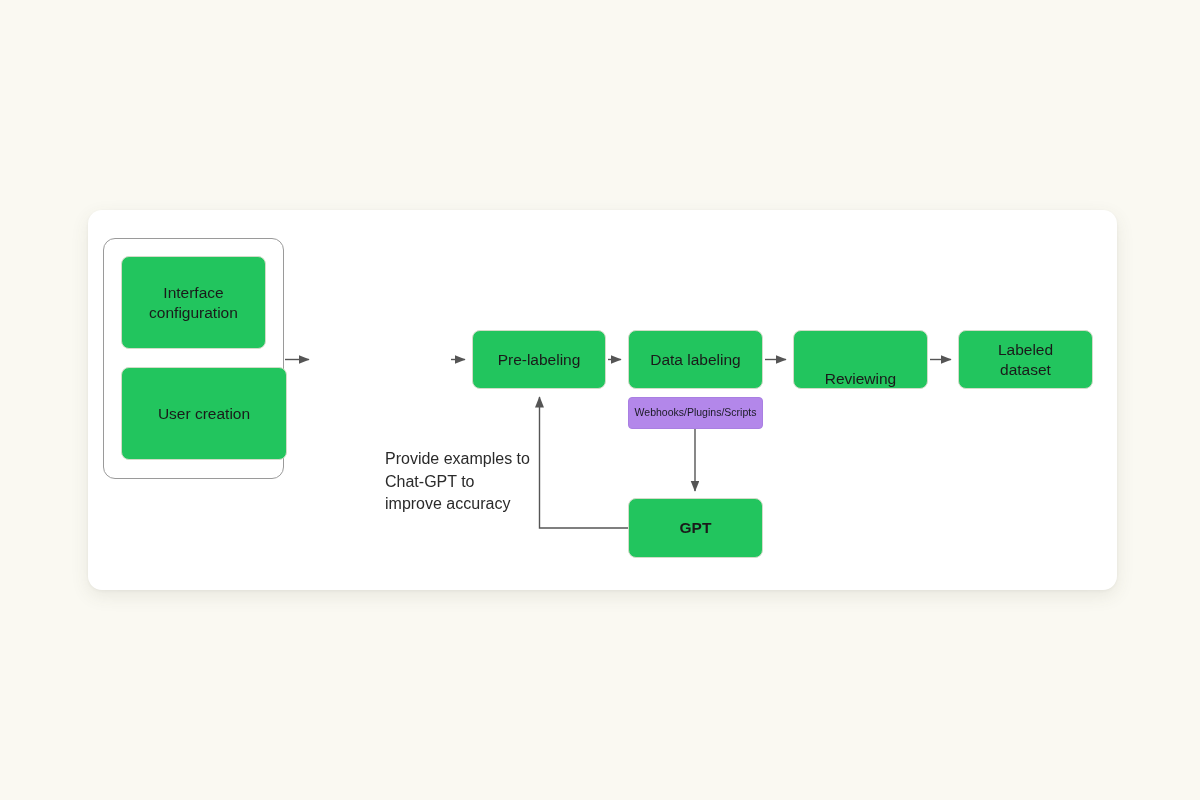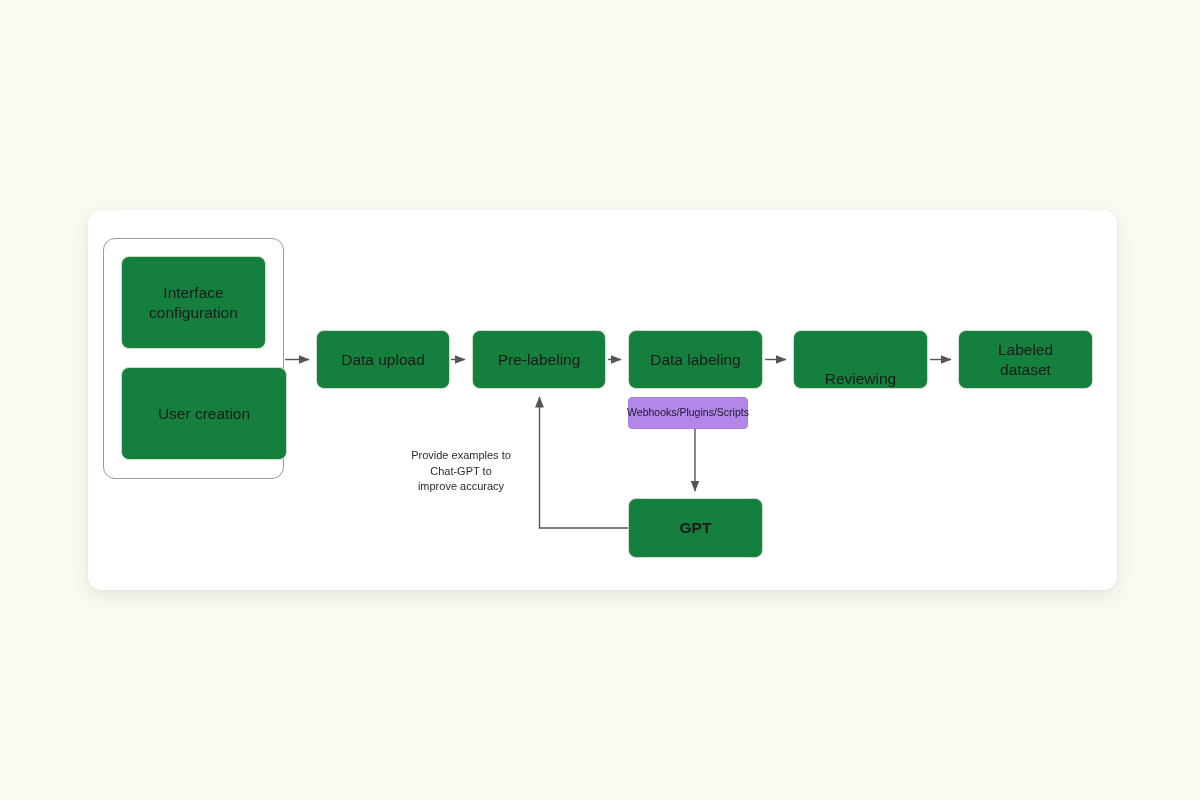--- a/index.html
+++ b/index.html
@@ -50,21 +50,21 @@
     align-items: center;
     justify-content: center;
     text-align: center;
     border-radius: 8px;
     color: #1a1a1a;
     line-height: 1.25;
     white-space: pre-line;
   }
 
   .node.green {
-    background: #15803d;
+    background: #22c55e;
     border: 1px solid #d2dcc8;
     font-size: 15.5px;
   }
 
   .node.purple {
     background: #b387ea;
     border: 1px solid #a97fe2;
     font-size: 10.5px;
     color: #1a1a24;
     border-radius: 4px;
@@ -83,31 +83,30 @@
   }
 
   
   #node-interface-configuration { left: 121px; top: 256px; width: 145px; height: 93px; }
   #node-user-creation          { left: 121px; top: 367px; width: 166px; height: 93px; }
   #node-data-upload           { left: 316px; top: 330px; width: 134px; height: 59px; }
   #node-pre-labeling          { left: 472px; top: 330px; width: 134px; height: 59px; }
   #node-data-labeling         { left: 628px; top: 330px; width: 135px; height: 59px; }
   #node-reviewing             { left: 793px; top: 330px; width: 135px; height: 59px; align-items: flex-end; }
   #node-labeled-dataset       { left: 958px; top: 330px; width: 135px; height: 59px; }
-  #node-webhooks              { left: 628px; top: 397px; width: 120px; height: 32px; }
+  #node-webhooks              { left: 628px; top: 397px; width: 135px; height: 32px; }
   #node-gpt                   { left: 628px; top: 498px; width: 135px; height: 60px; font-weight: bold; }
 
   
   .annotation {
     position: absolute;
     left: 385px;
     top: 448px;
     width: 152px;
-    text-align: center;
-    font-size: 11px;
+    font-size: 16px;
     line-height: 1.42;
     color: #2a2a2a;
     white-space: pre-line;
   }
 </style>
 </head>
 <body>
 
 <div id="stage">
 
@@ -138,23 +137,20 @@
 
   <div class="node green" id="node-interface-configuration">
     <span>Interface
 configuration</span>
   </div>
 
   <div class="node green" id="node-user-creation">
     <span>User creation</span>
   </div>
 
-  <div class="node green" id="node-data-upload">
-    <span>Data upload</span>
-  </div>
 
   <div class="node green" id="node-data-labeling">
     <span>Data labeling</span>
   </div>
 
   <div class="node green" id="node-pre-labeling">
     <span>Pre-labeling</span>
   </div>
 
   <div class="node green" id="node-reviewing">

